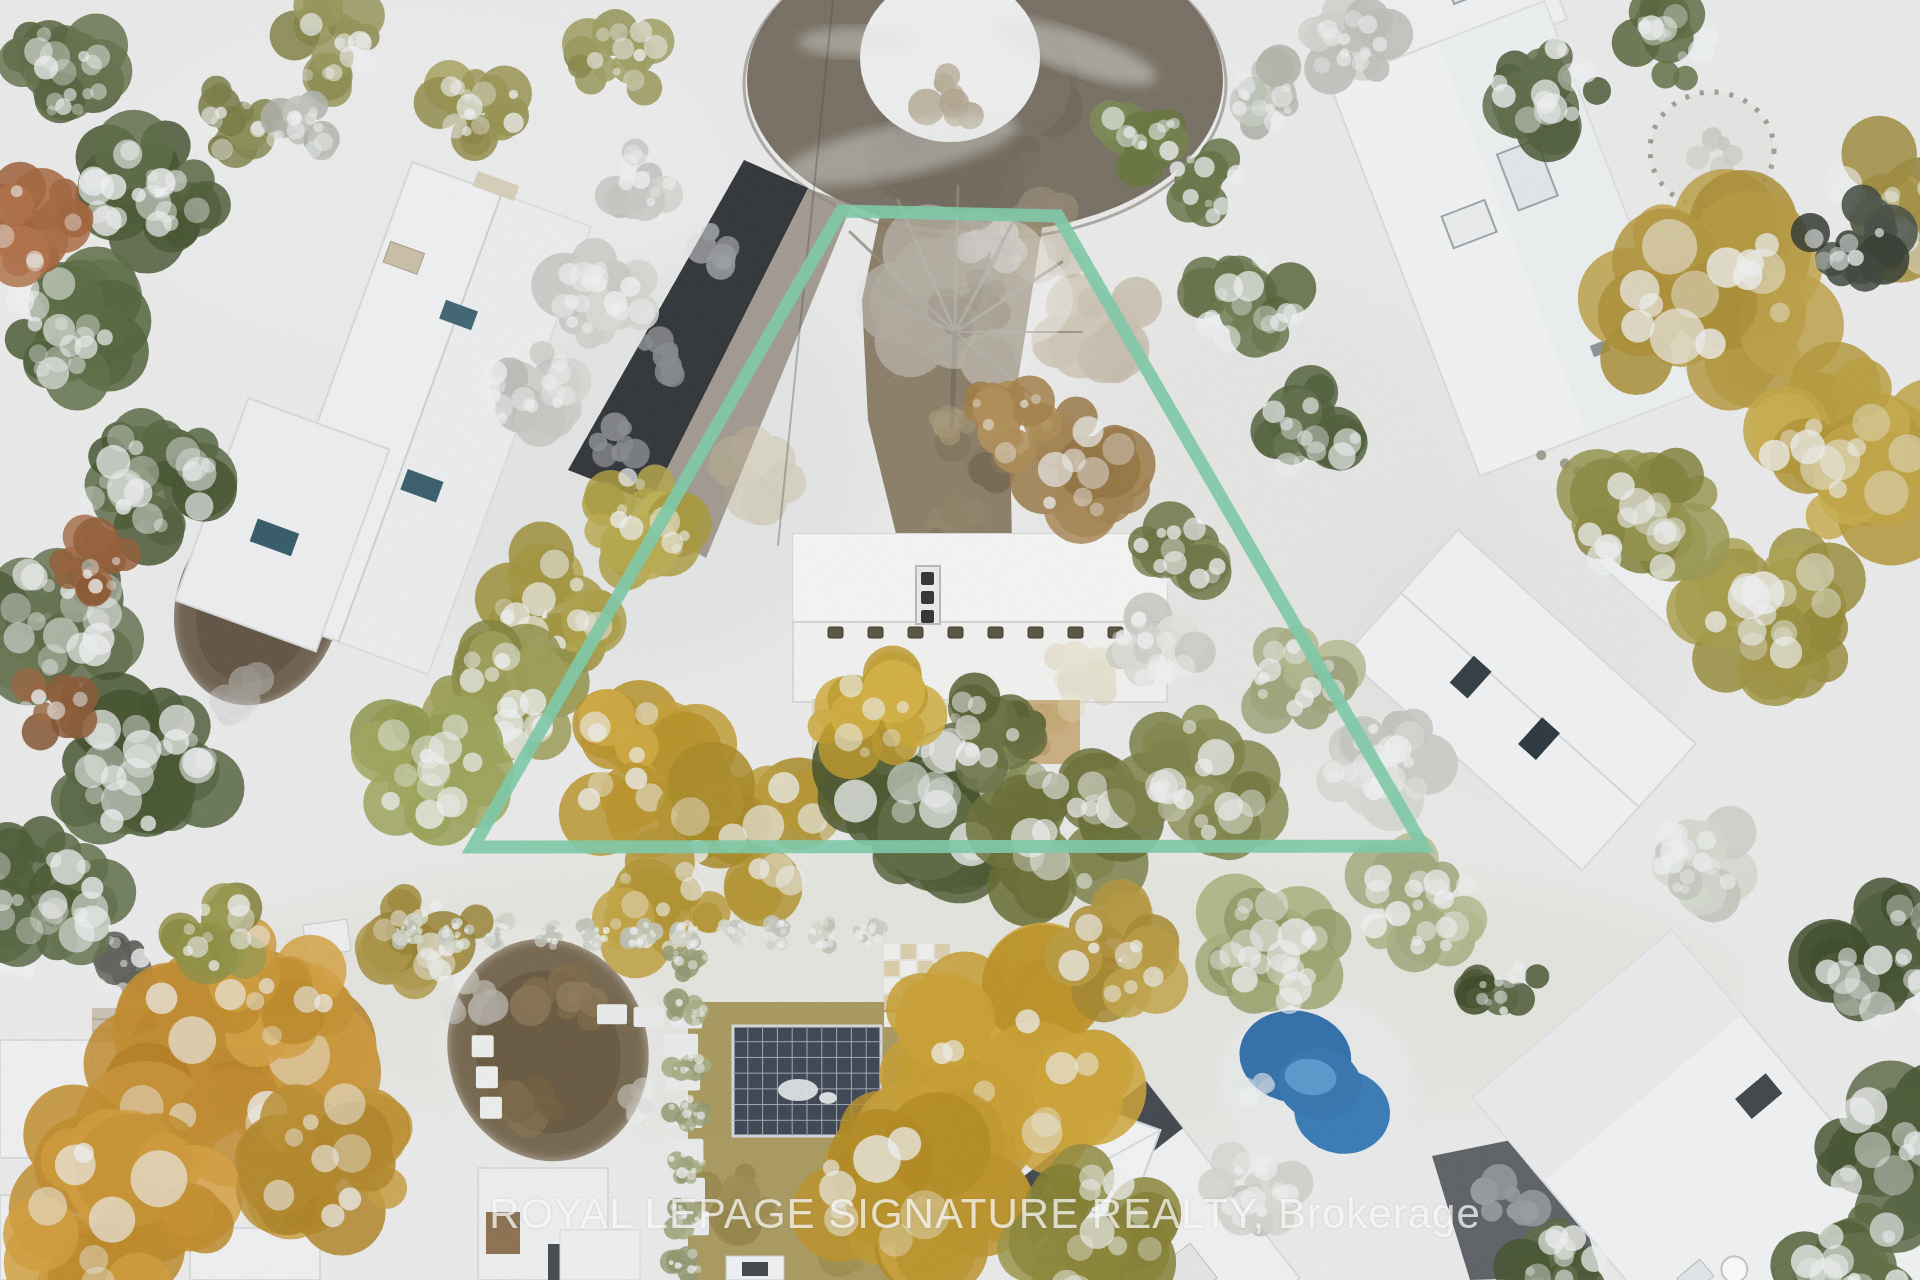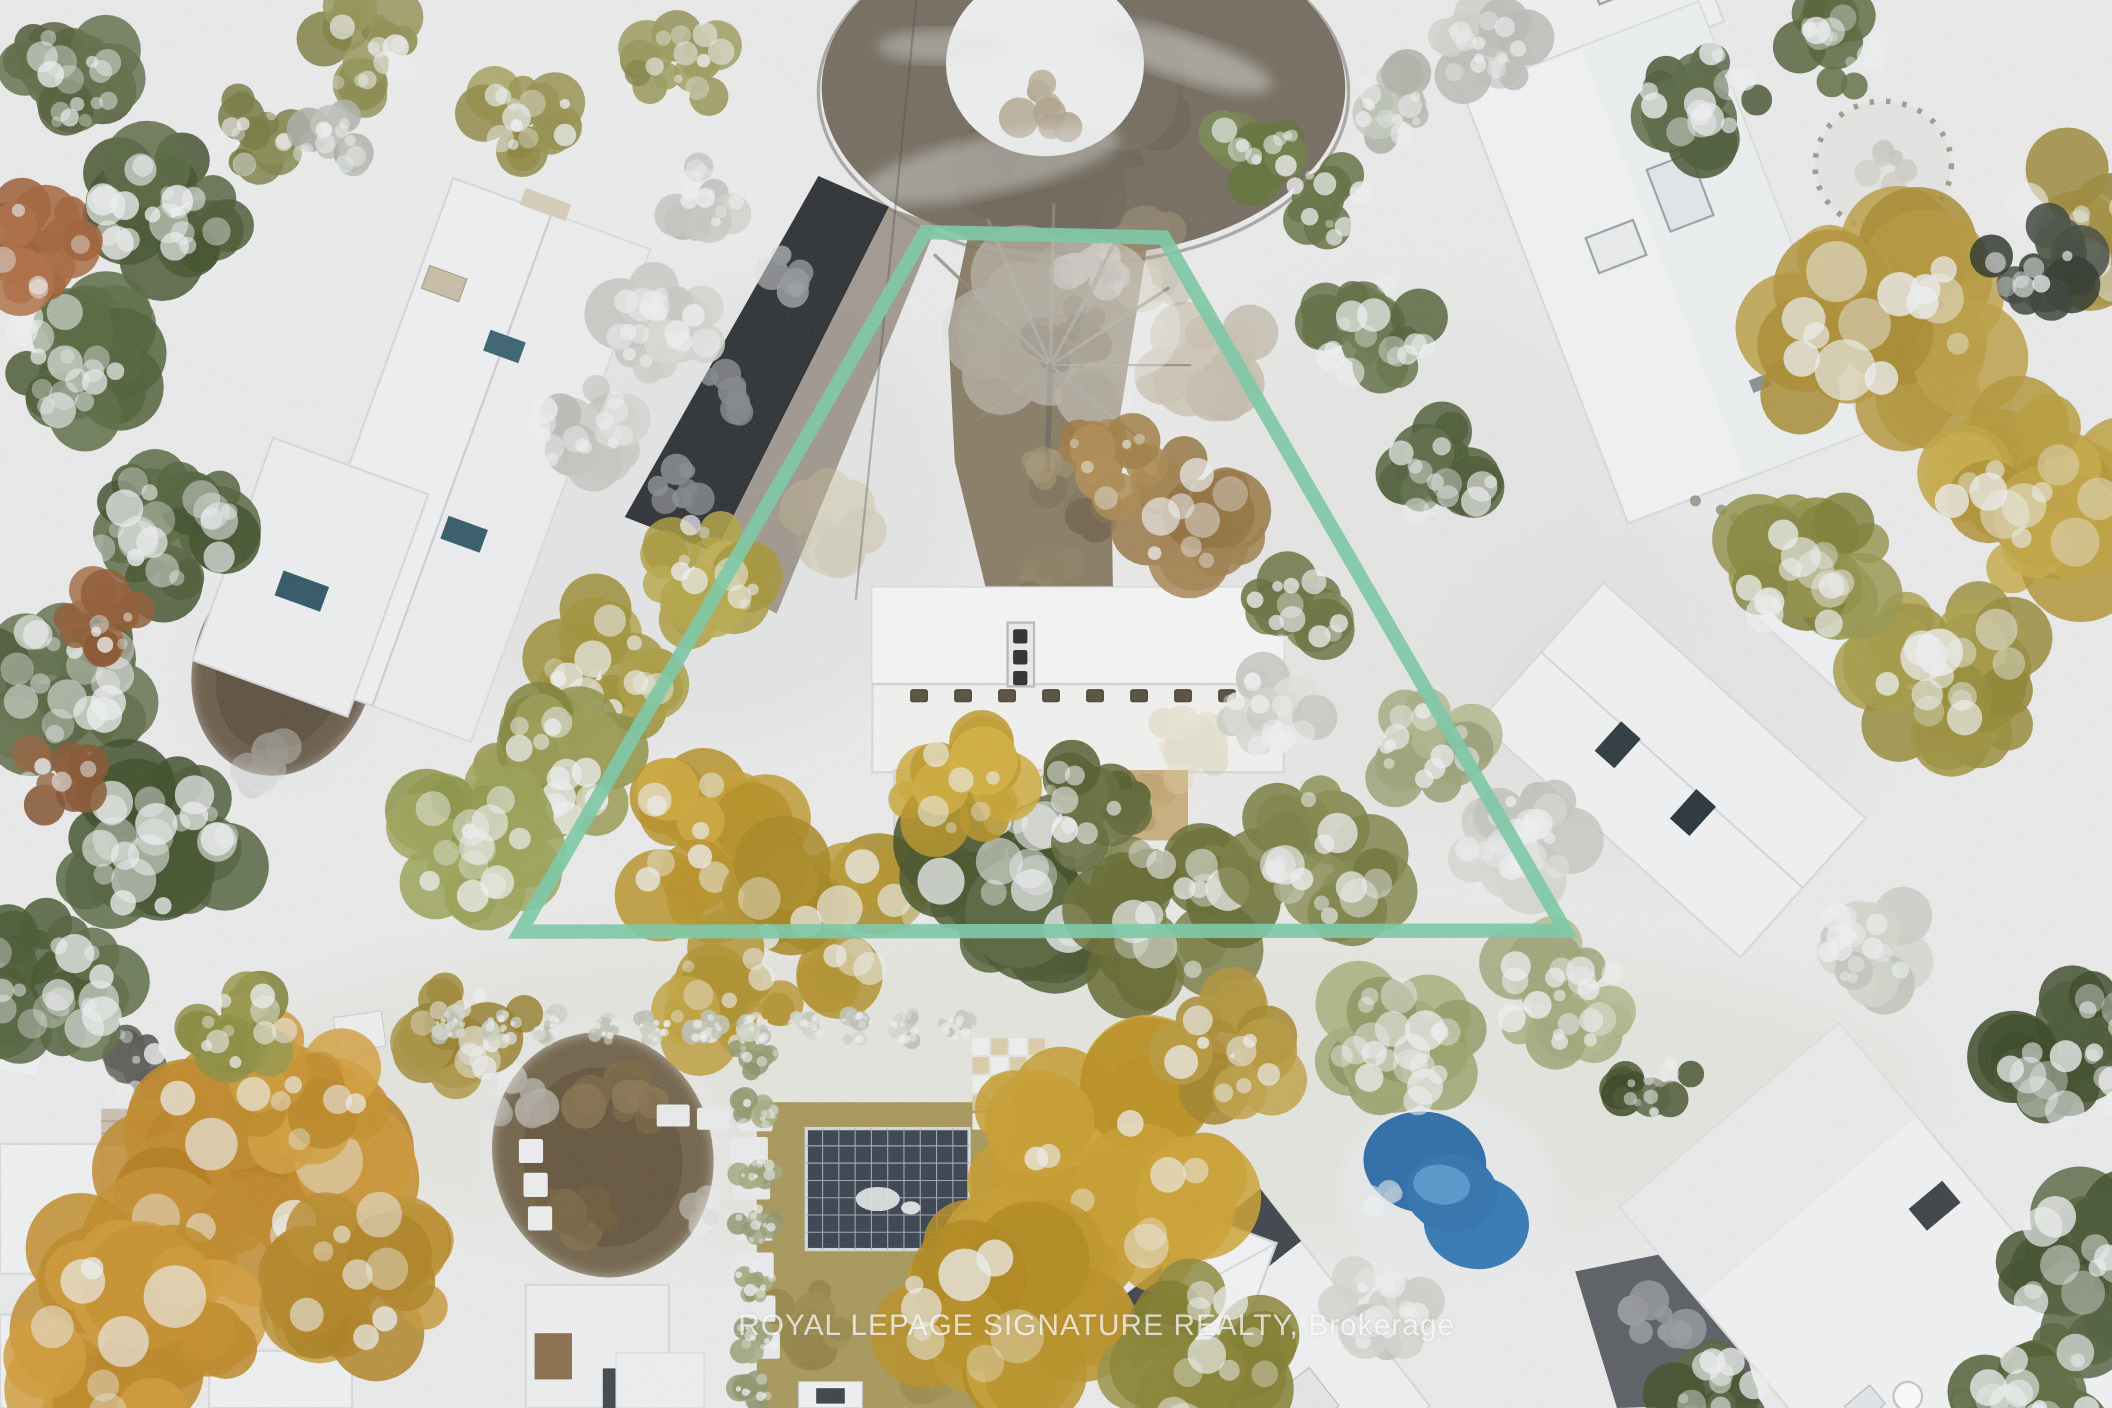--- a/index.html
+++ b/index.html
@@ -1,20 +1,20 @@
 <!DOCTYPE html>
 <html><head>
 <meta charset="utf-8">
 <style>
   html,body{margin:0;padding:0;background:#222;}
   .photo{position:relative;width:1920px;height:1280px;overflow:hidden;background:#e8e9e8;font-family:"Liberation Sans",sans-serif;}
   .photo svg{position:absolute;left:0;top:0;}
   .watermark{
-    position:absolute;top:1190px;left:50%;transform:translateX(-50%);margin-left:37px;
-    font-family:"Liberation Sans",sans-serif;font-size:27px;font-weight:400;letter-spacing:1px;
+    position:absolute;top:1190px;left:50%;transform:translateX(-50%);margin-left:25px;
+    font-family:"Liberation Sans",sans-serif;font-size:42px;font-weight:400;letter-spacing:1px;
     color:rgba(255,255,255,0.72);white-space:nowrap;z-index:5;
     text-shadow:0 0 3px rgba(90,95,90,0.18);
   }
 </style>
 </head>
 <body>
 
 <div class="photo">
   <svg id="scene" width="1920" height="1280" viewBox="0 0 1920 1280">
     <defs>

